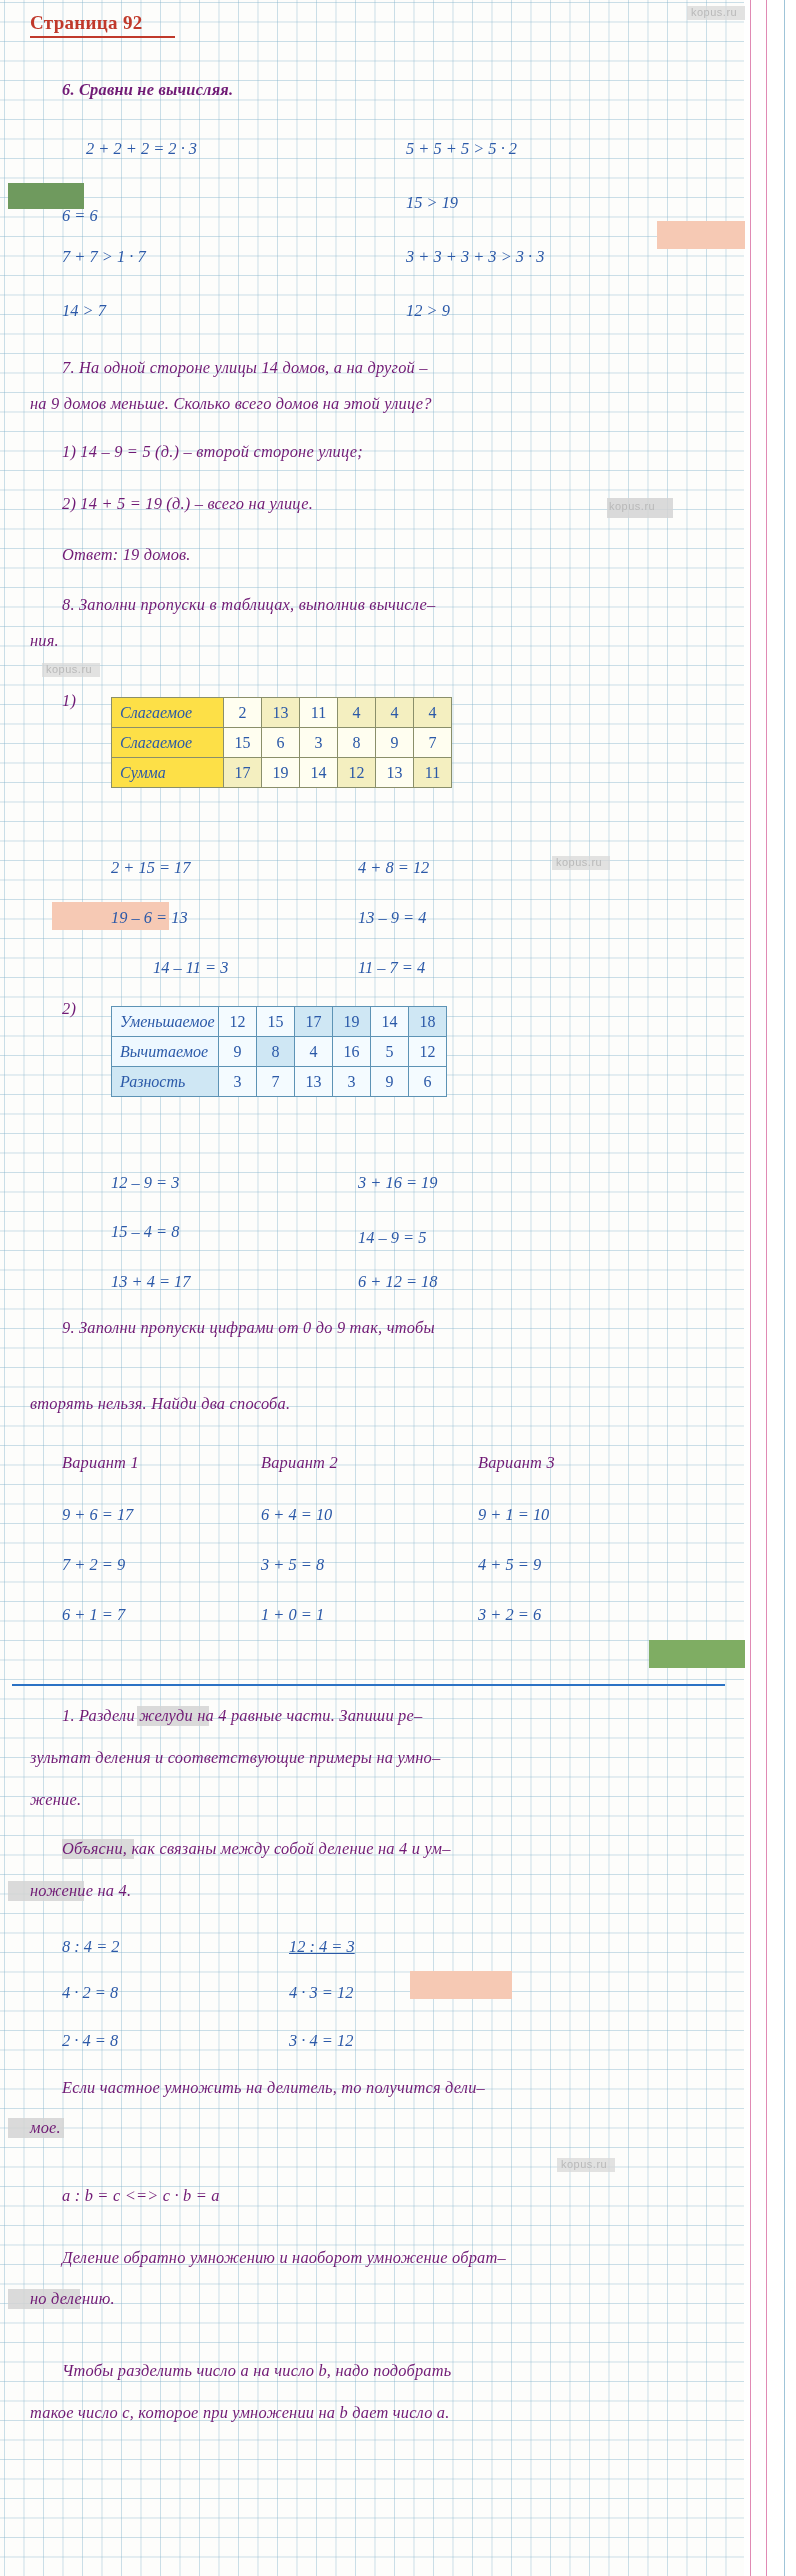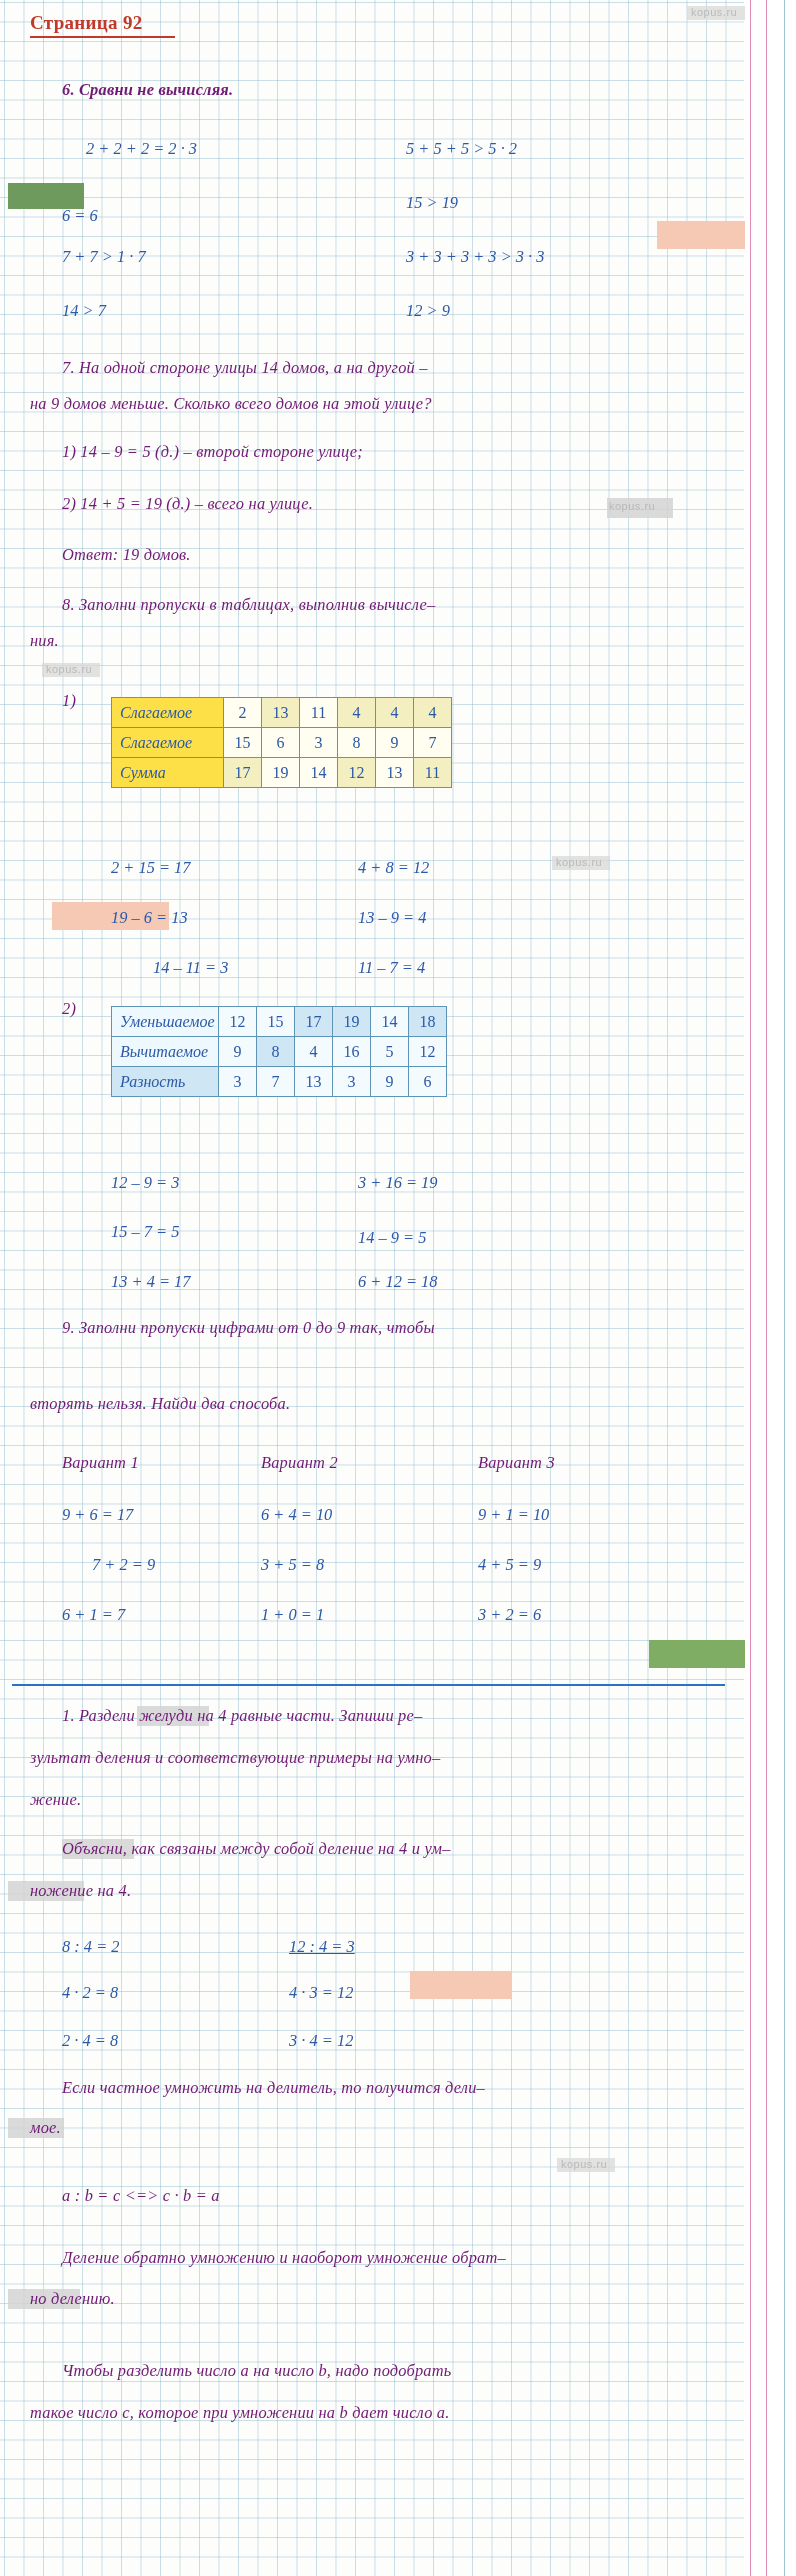--- a/index.html
+++ b/index.html
@@ -271,35 +271,35 @@
       <td>3</td>
       <td>9</td>
       <td>6</td>
     </tr>
   </tbody>
     </table>
 
   <div class="mx" style="left:111px; top:1173px;">12 – 9 = 3</div>
   <div class="mx" style="left:358px; top:1173px;">3 + 16 = 19</div>
 
-  <div class="mx" style="left:111px; top:1222px;">15 – 7 = 5</div>
+  <div class="mx" style="left:111px; top:1222px;">15 – 4 = 8</div>
   <div class="mx" style="left:358px; top:1222px;margin-top:6px;">14 – 9 = 5</div>
 
   <div class="mx" style="left:111px; top:1272px;">13 + 4 = 17</div>
   <div class="mx" style="left:358px; top:1272px;">6 + 12 = 18</div>
 
   <div class="tx" style="left:62px; top:1318px;">9. Заполни пропуски цифрами от 0 до 9 так, чтобы</div>
   <div class="tx" style="left:30px; top:1394px;">вторять нельзя. Найди два способа.</div>
 
   <div class="tx" style="left:62px; top:1453px;">Вариант 1</div>
   <div class="tx" style="left:261px; top:1453px;">Вариант 2</div>
   <div class="tx" style="left:478px; top:1453px;">Вариант 3</div>
 
   <div class="mx" style="left:62px; top:1505px;">9 + 6 = 17</div>
-  <div class="mx" style="left:62px; top:1555px;margin-left:30px;">7 + 2 = 9</div>
+  <div class="mx" style="left:62px; top:1555px;">7 + 2 = 9</div>
   <div class="mx" style="left:62px; top:1605px;">6 + 1 = 7</div>
 
   <div class="mx" style="left:261px; top:1505px;">6 + 4 = 10</div>
   <div class="mx" style="left:261px; top:1555px;">3 + 5 = 8</div>
   <div class="mx" style="left:261px; top:1605px;">1 + 0 = 1</div>
 
   <div class="mx" style="left:478px; top:1505px;">9 + 1 = 10</div>
   <div class="mx" style="left:478px; top:1555px;">4 + 5 = 9</div>
   <div class="mx" style="left:478px; top:1605px;">3 + 2 = 6</div>
 

